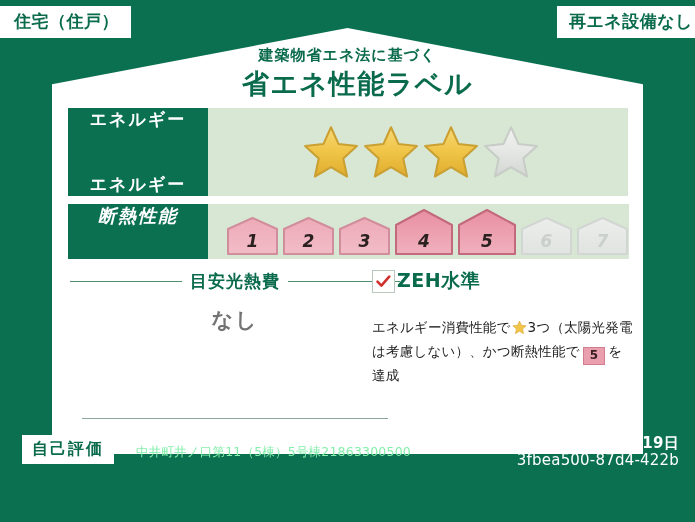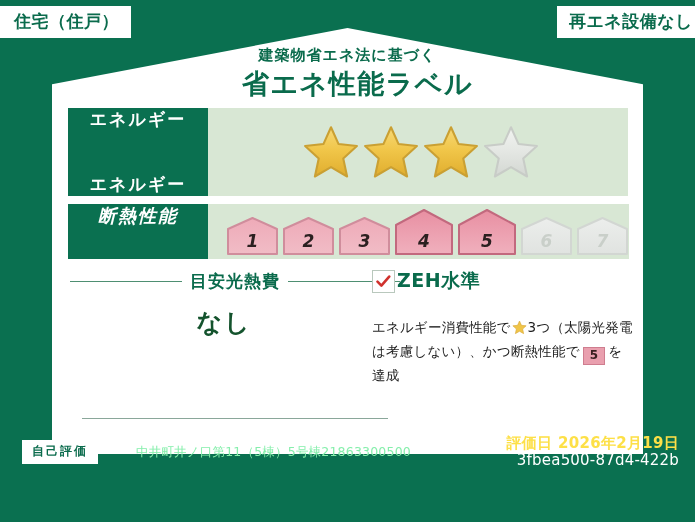--- a/index.html
+++ b/index.html
@@ -72,22 +72,22 @@
   .badge.off span{color:#c9cfc9;}
 
   
   .cost-head{
     position:absolute;left:18px;top:242px;width:330px;
     display:flex;align-items:center;gap:8px;justify-content:center;
   }
   .cost-head .rule{flex:1;height:1px;background:#4e8f72;}
   .cost-head .txt{font-size:17px;font-weight:bold;color:#0a6b4c;letter-spacing:1px;white-space:nowrap;}
   .cost-value{
-    position:absolute;left:7px;top:278px;width:330px;text-align:center;
-    font-size:25px;font-weight:bold;color:#14532d;letter-spacing:2px;
+    position:absolute;left:18px;top:278px;width:330px;text-align:center;
+    font-size:21px;font-weight:bold;color:#737373;letter-spacing:2px;
   }
   .cost-rule-bottom{
     position:absolute;left:30px;top:390px;width:306px;height:1px;background:#8aa79a;
   }
 
   
   .zeh{position:absolute;left:320px;top:240px;width:262px;}
   .zeh-head{display:flex;align-items:center;gap:2px;}
   .zeh-check{
     width:21px;height:21px;flex:0 0 21px;border:1px solid #b9c8bd;background:#fff;
@@ -104,29 +104,29 @@
     display:inline-block;vertical-align:-3px;margin:0 3px;
     background:#e99fae;border:1px solid #cf7d8f;
     color:#3a2020;font-weight:bold;font-size:12px;
     padding:1px 6px 2px;line-height:1.1;
   }
 
   
   .footer{position:absolute;left:0;bottom:0;width:695px;height:64px;}
   .self-eval{
     position:absolute;left:22px;bottom:22px;background:#ffffff;color:#0a6b4c;
-    font-weight:bold;font-size:12px;padding:5px 10px 6px;letter-spacing:2px;
+    font-weight:bold;font-size:16px;padding:5px 10px 6px;letter-spacing:2px;
     line-height:1.1;
   }
   .addr{
     position:absolute;left:104px;bottom:25px;color:#86efac;font-size:12.5px;
     letter-spacing:.2px;white-space:nowrap;margin-left:32px;
   }
   .eval-date{
-    position:absolute;right:16px;bottom:33px;color:#fde047;font-size:15px;
+    position:absolute;right:16px;bottom:33px;color:#ffffff;font-size:15px;
     font-weight:bold;white-space:nowrap;letter-spacing:.3px;
   }
   .eval-id{
     position:absolute;right:16px;bottom:17px;color:#ffffff;font-size:15px;
     white-space:nowrap;letter-spacing:.2px;
   }
 </style>
 </head>
 <body>
 

